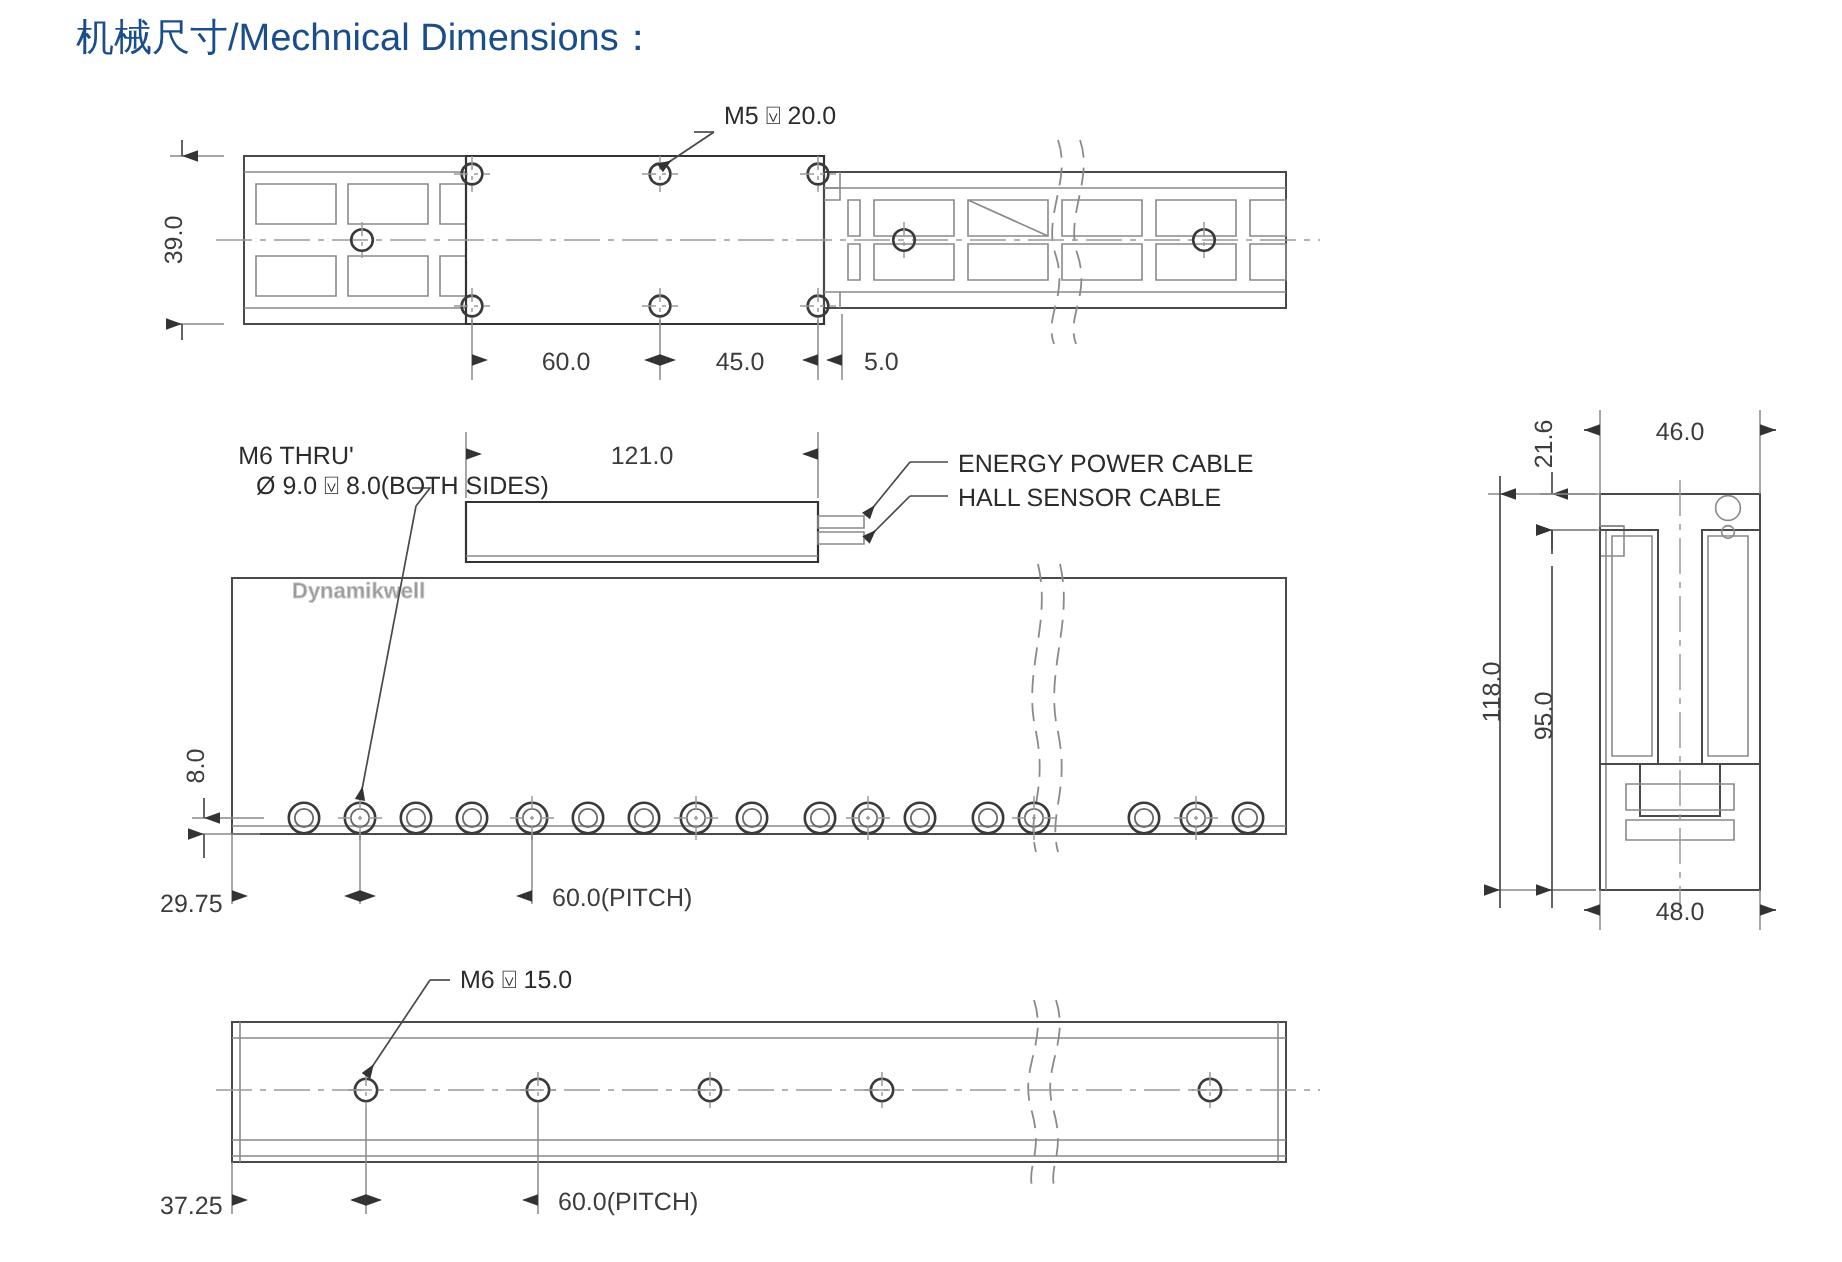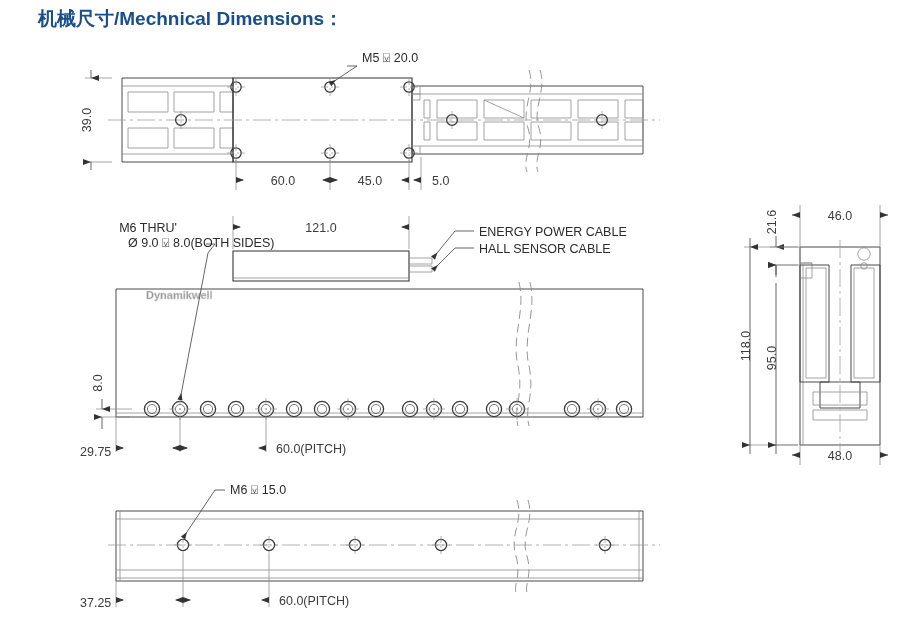--- a/index.html
+++ b/index.html
@@ -15,21 +15,21 @@
     width: 921px;
     height: 631px;
     background: #ffffff;
     overflow: hidden;
   }
   #title {
     position: absolute;
     left: 38px;
     top: 6px;
     font-size: 19px;
-    font-weight: bold;
+    font-weight: normal;
     color: #1a4e8a;
     letter-spacing: 0px;
     white-space: nowrap;
   }
   svg#dwg {
     position: absolute;
     left: 0;
     top: 0;
   }
   .dimtext {

